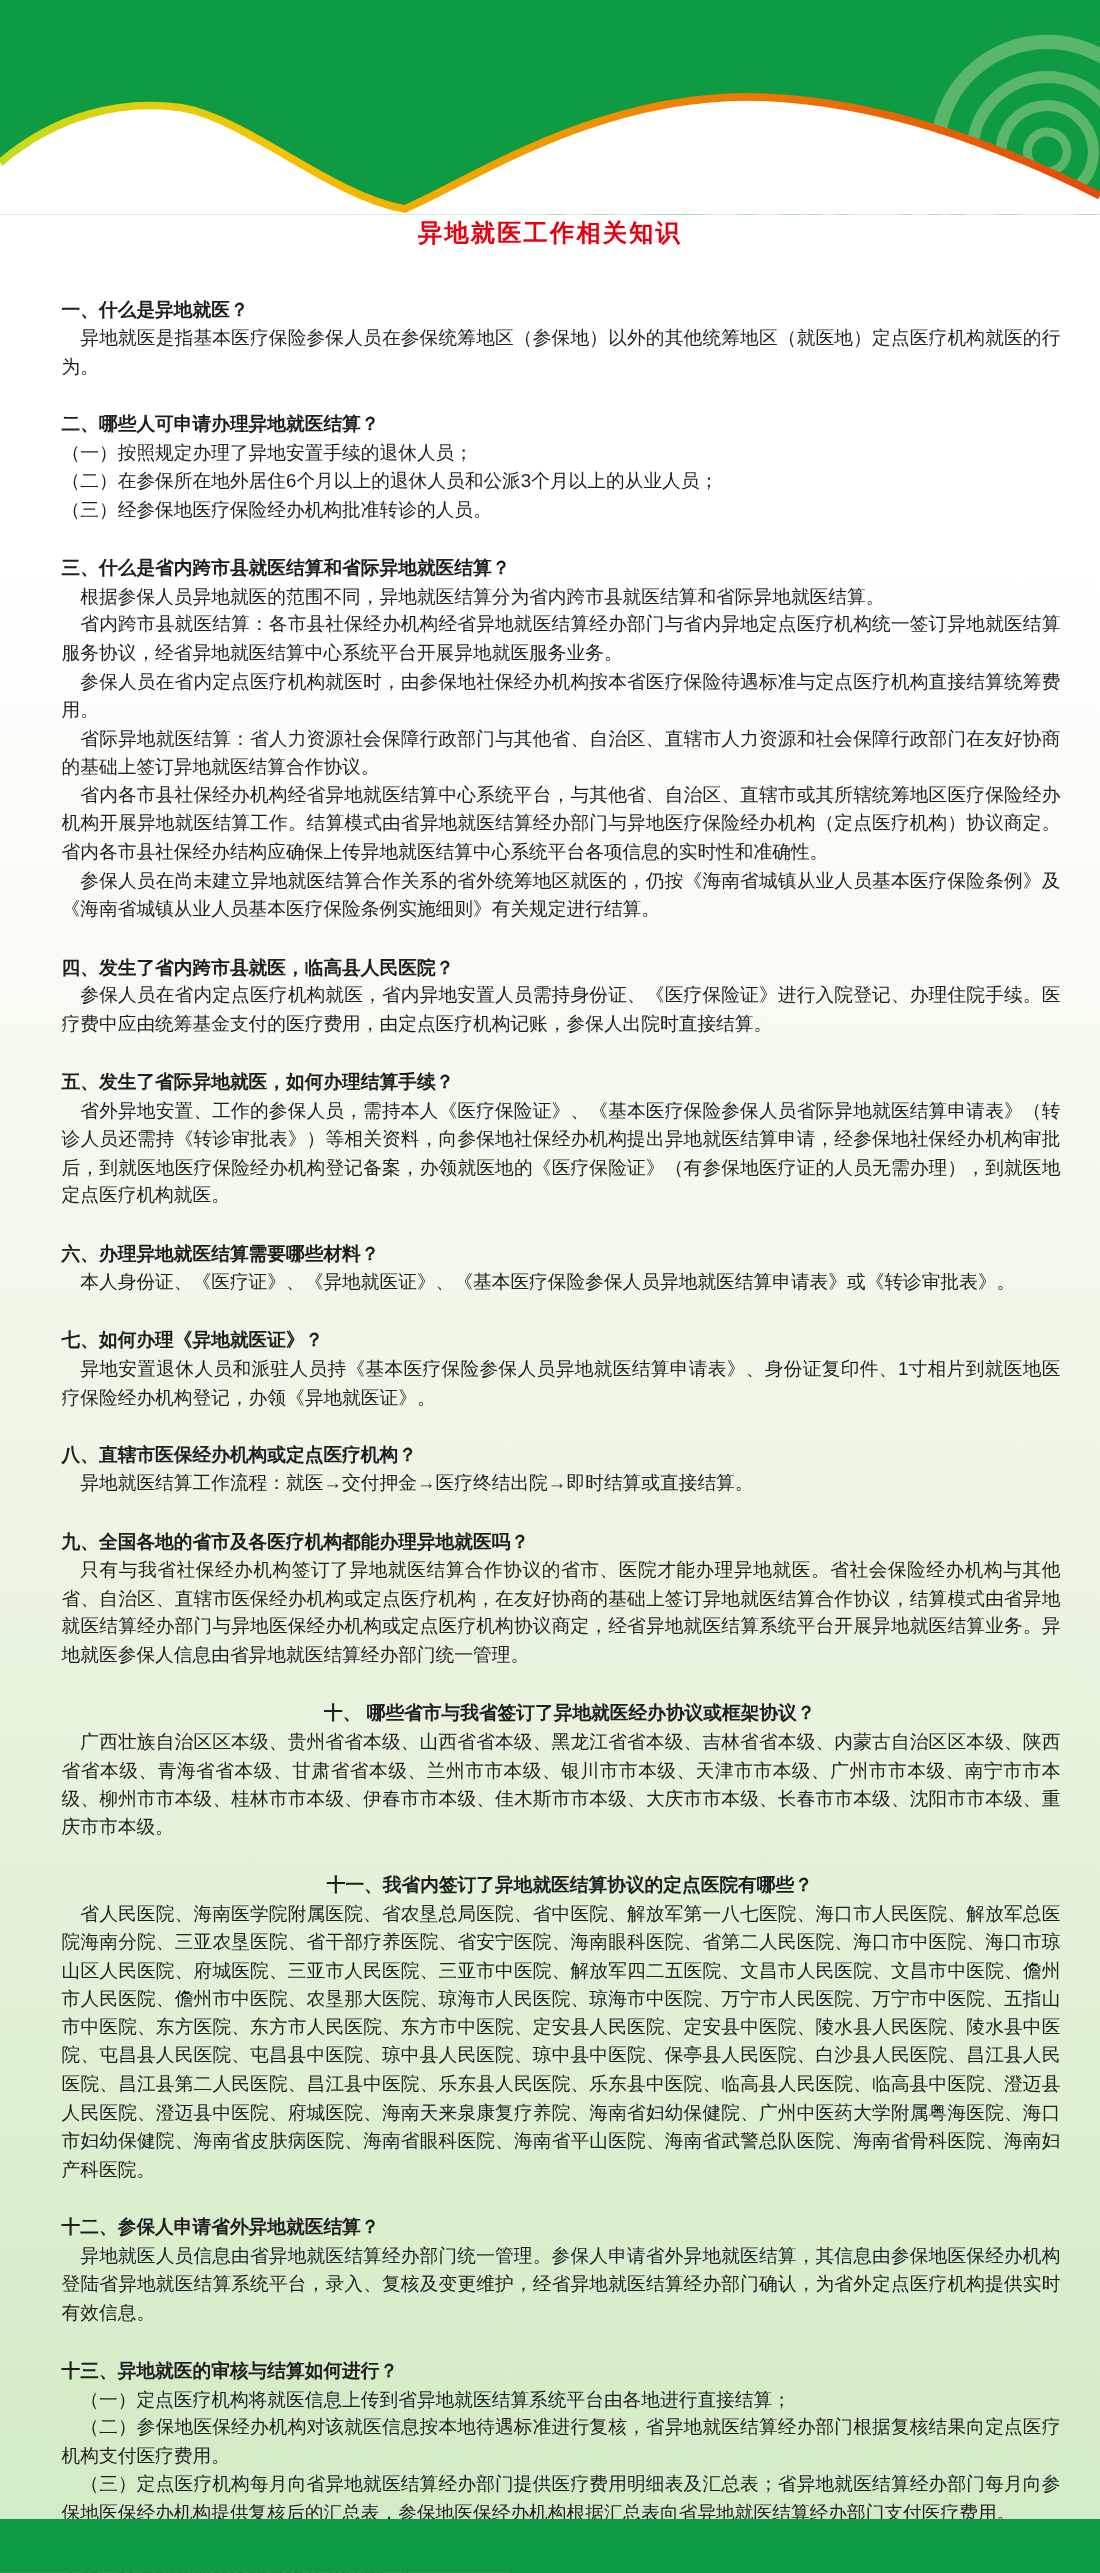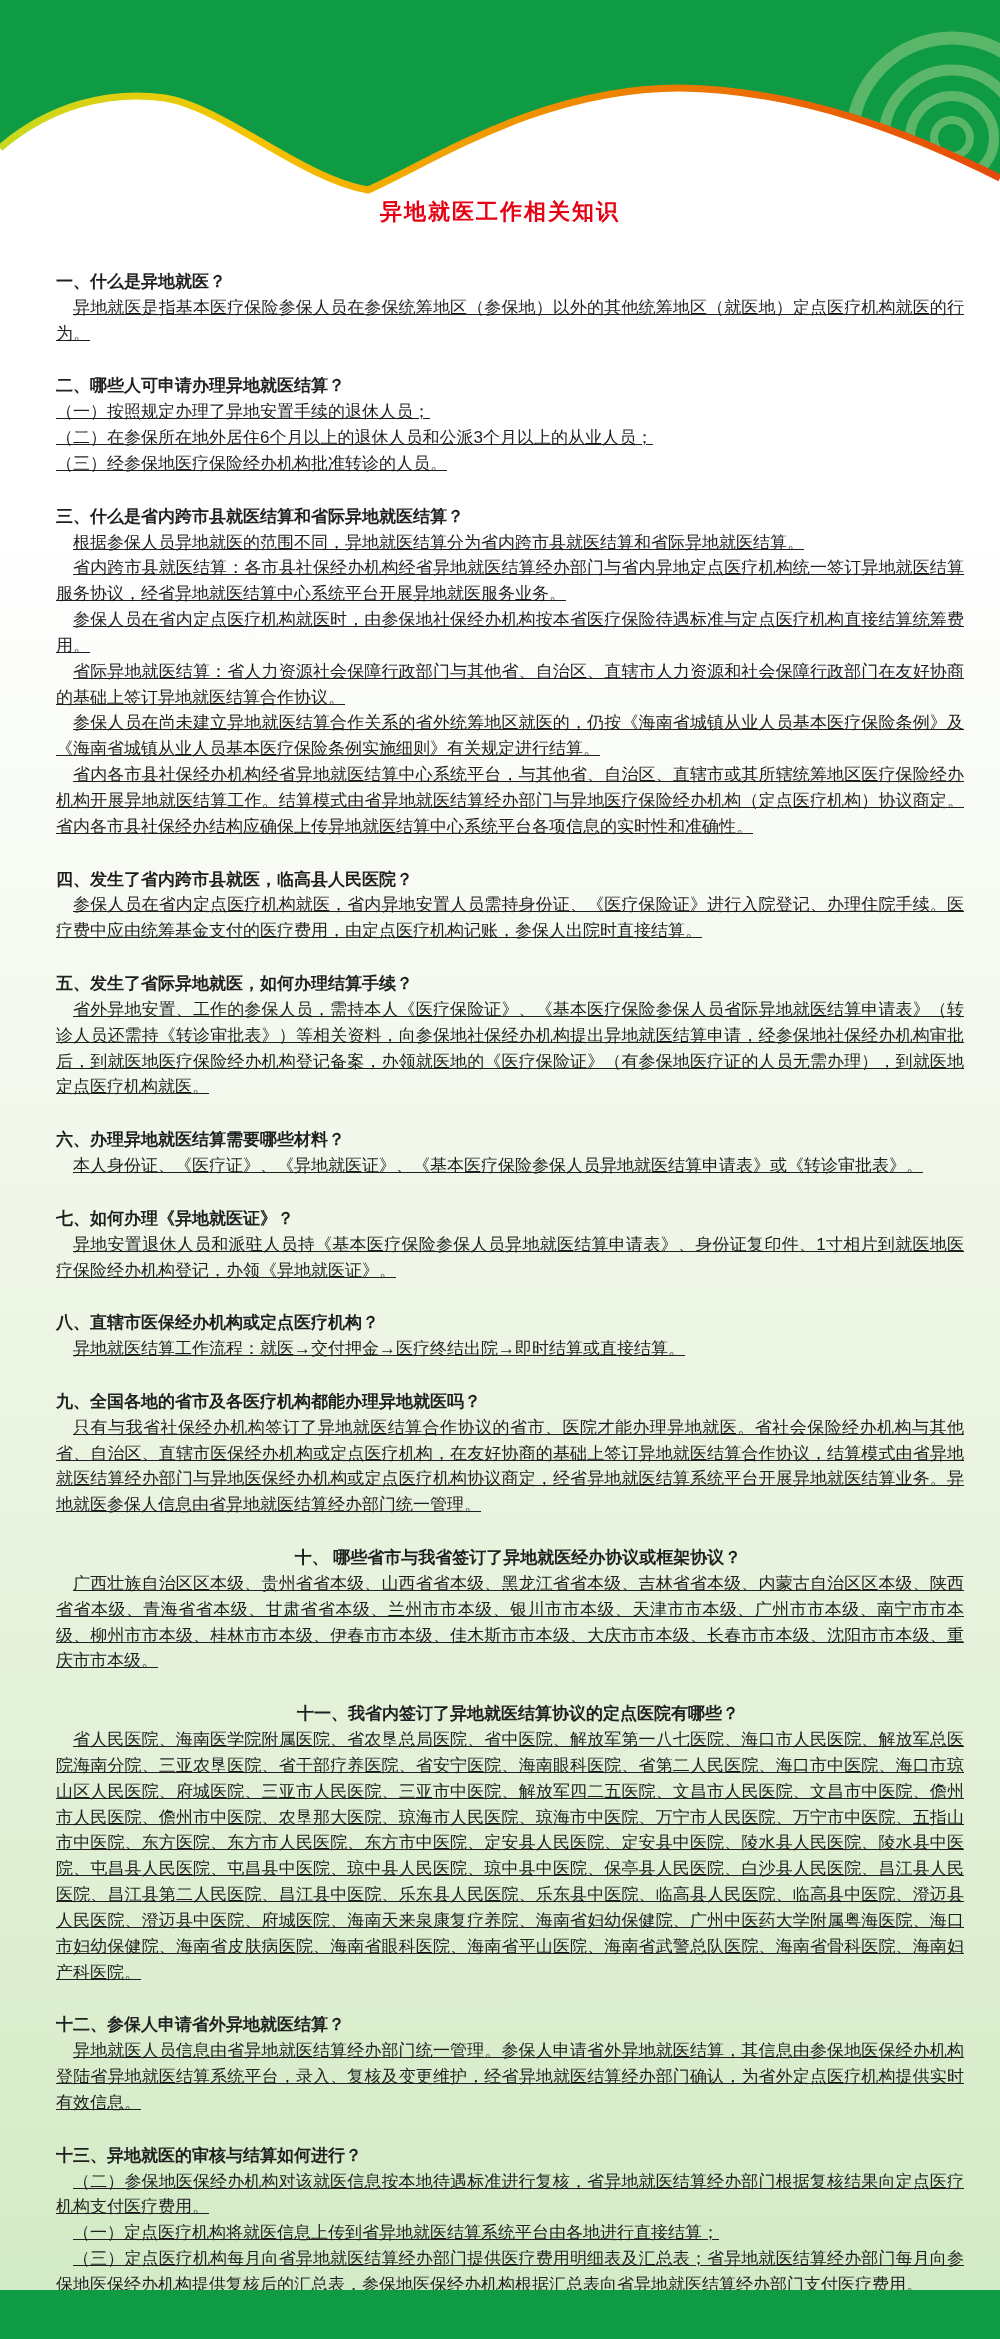--- a/index.html
+++ b/index.html
@@ -46,21 +46,20 @@
     font-size: 17px;
     font-weight: bold;
     color: #1f1f1f;
     line-height: 1.52;
   }
   .qa-heading.indent { padding-left: 16px; text-align: center; }
   .qa-para {
     text-indent: 1em;
     text-align: justify;
     color: #1f1f1f;
-    text-decoration: underline;
   }
   .qa-para.noindent { text-indent: 0; }
 
   .footer-band {
     position: absolute;
     left: 0; bottom: 0;
     width: 1000px;
     height: 49px;
   }
 </style>
@@ -124,22 +123,22 @@
         <p class="qa-para noindent">（一）按照规定办理了异地安置手续的退休人员；</p>
         <p class="qa-para noindent">（二）在参保所在地外居住6个月以上的退休人员和公派3个月以上的从业人员；</p>
         <p class="qa-para noindent">（三）经参保地医疗保险经办机构批准转诊的人员。</p>
       </section>
       <section class="qa-section">
         <h2 class="qa-heading">三、什么是省内跨市县就医结算和省际异地就医结算？</h2>
         <p class="qa-para">根据参保人员异地就医的范围不同，异地就医结算分为省内跨市县就医结算和省际异地就医结算。</p>
         <p class="qa-para">省内跨市县就医结算：各市县社保经办机构经省异地就医结算经办部门与省内异地定点医疗机构统一签订异地就医结算服务协议，经省异地就医结算中心系统平台开展异地就医服务业务。</p>
         <p class="qa-para">参保人员在省内定点医疗机构就医时，由参保地社保经办机构按本省医疗保险待遇标准与定点医疗机构直接结算统筹费用。</p>
         <p class="qa-para">省际异地就医结算：省人力资源社会保障行政部门与其他省、自治区、直辖市人力资源和社会保障行政部门在友好协商的基础上签订异地就医结算合作协议。</p>
+        <p class="qa-para">省内各市县社保经办机构经省异地就医结算中心系统平台，与其他省、自治区、直辖市或其所辖统筹地区医疗保险经办机构开展异地就医结算工作。结算模式由省异地就医结算经办部门与异地医疗保险经办机构（定点医疗机构）协议商定。省内各市县社保经办结构应确保上传异地就医结算中心系统平台各项信息的实时性和准确性。</p>
         <p class="qa-para">参保人员在尚未建立异地就医结算合作关系的省外统筹地区就医的，仍按《海南省城镇从业人员基本医疗保险条例》及《海南省城镇从业人员基本医疗保险条例实施细则》有关规定进行结算。</p>
-        <p class="qa-para">省内各市县社保经办机构经省异地就医结算中心系统平台，与其他省、自治区、直辖市或其所辖统筹地区医疗保险经办机构开展异地就医结算工作。结算模式由省异地就医结算经办部门与异地医疗保险经办机构（定点医疗机构）协议商定。省内各市县社保经办结构应确保上传异地就医结算中心系统平台各项信息的实时性和准确性。</p>
       </section>
       <section class="qa-section">
         <h2 class="qa-heading">四、发生了省内跨市县就医，临高县人民医院？</h2>
         <p class="qa-para">参保人员在省内定点医疗机构就医，省内异地安置人员需持身份证、《医疗保险证》进行入院登记、办理住院手续。医疗费中应由统筹基金支付的医疗费用，由定点医疗机构记账，参保人出院时直接结算。</p>
       </section>
       <section class="qa-section">
         <h2 class="qa-heading">五、发生了省际异地就医，如何办理结算手续？</h2>
         <p class="qa-para">省外异地安置、工作的参保人员，需持本人《医疗保险证》、《基本医疗保险参保人员省际异地就医结算申请表》（转诊人员还需持《转诊审批表》）等相关资料，向参保地社保经办机构提出异地就医结算申请，经参保地社保经办机构审批后，到就医地医疗保险经办机构登记备案，办领就医地的《医疗保险证》（有参保地医疗证的人员无需办理），到就医地定点医疗机构就医。</p>
       </section>
       <section class="qa-section">
@@ -165,22 +164,22 @@
       <section class="qa-section">
         <h2 class="qa-heading indent">十一、我省内签订了异地就医结算协议的定点医院有哪些？</h2>
         <p class="qa-para">省人民医院、海南医学院附属医院、省农垦总局医院、省中医院、解放军第一八七医院、海口市人民医院、解放军总医院海南分院、三亚农垦医院、省干部疗养医院、省安宁医院、海南眼科医院、省第二人民医院、海口市中医院、海口市琼山区人民医院、府城医院、三亚市人民医院、三亚市中医院、解放军四二五医院、文昌市人民医院、文昌市中医院、儋州市人民医院、儋州市中医院、农垦那大医院、琼海市人民医院、琼海市中医院、万宁市人民医院、万宁市中医院、五指山市中医院、东方医院、东方市人民医院、东方市中医院、定安县人民医院、定安县中医院、陵水县人民医院、陵水县中医院、屯昌县人民医院、屯昌县中医院、琼中县人民医院、琼中县中医院、保亭县人民医院、白沙县人民医院、昌江县人民医院、昌江县第二人民医院、昌江县中医院、乐东县人民医院、乐东县中医院、临高县人民医院、临高县中医院、澄迈县人民医院、澄迈县中医院、府城医院、海南天来泉康复疗养院、海南省妇幼保健院、广州中医药大学附属粤海医院、海口市妇幼保健院、海南省皮肤病医院、海南省眼科医院、海南省平山医院、海南省武警总队医院、海南省骨科医院、海南妇产科医院。</p>
       </section>
       <section class="qa-section">
         <h2 class="qa-heading">十二、参保人申请省外异地就医结算？</h2>
         <p class="qa-para">异地就医人员信息由省异地就医结算经办部门统一管理。参保人申请省外异地就医结算，其信息由参保地医保经办机构登陆省异地就医结算系统平台，录入、复核及变更维护，经省异地就医结算经办部门确认，为省外定点医疗机构提供实时有效信息。</p>
       </section>
       <section class="qa-section">
         <h2 class="qa-heading">十三、异地就医的审核与结算如何进行？</h2>
+        <p class="qa-para">（一）定点医疗机构将就医信息上传到省异地就医结算系统平台由各地进行直接结算；</p>
         <p class="qa-para">（二）参保地医保经办机构对该就医信息按本地待遇标准进行复核，省异地就医结算经办部门根据复核结果向定点医疗机构支付医疗费用。</p>
-        <p class="qa-para">（一）定点医疗机构将就医信息上传到省异地就医结算系统平台由各地进行直接结算；</p>
         <p class="qa-para">（三）定点医疗机构每月向省异地就医结算经办部门提供医疗费用明细表及汇总表；省异地就医结算经办部门每月向参保地医保经办机构提供复核后的汇总表，参保地医保经办机构根据汇总表向省异地就医结算经办部门支付医疗费用。</p>
       </section>
       <section class="qa-section">
         <h2 class="qa-heading">十四、我省的异地就医结算模式分有哪些？</h2>
       </section>
     </div>
 
   <div class="footer-band" style="background: rgb(15, 154, 68);"></div>
 </div>
 

